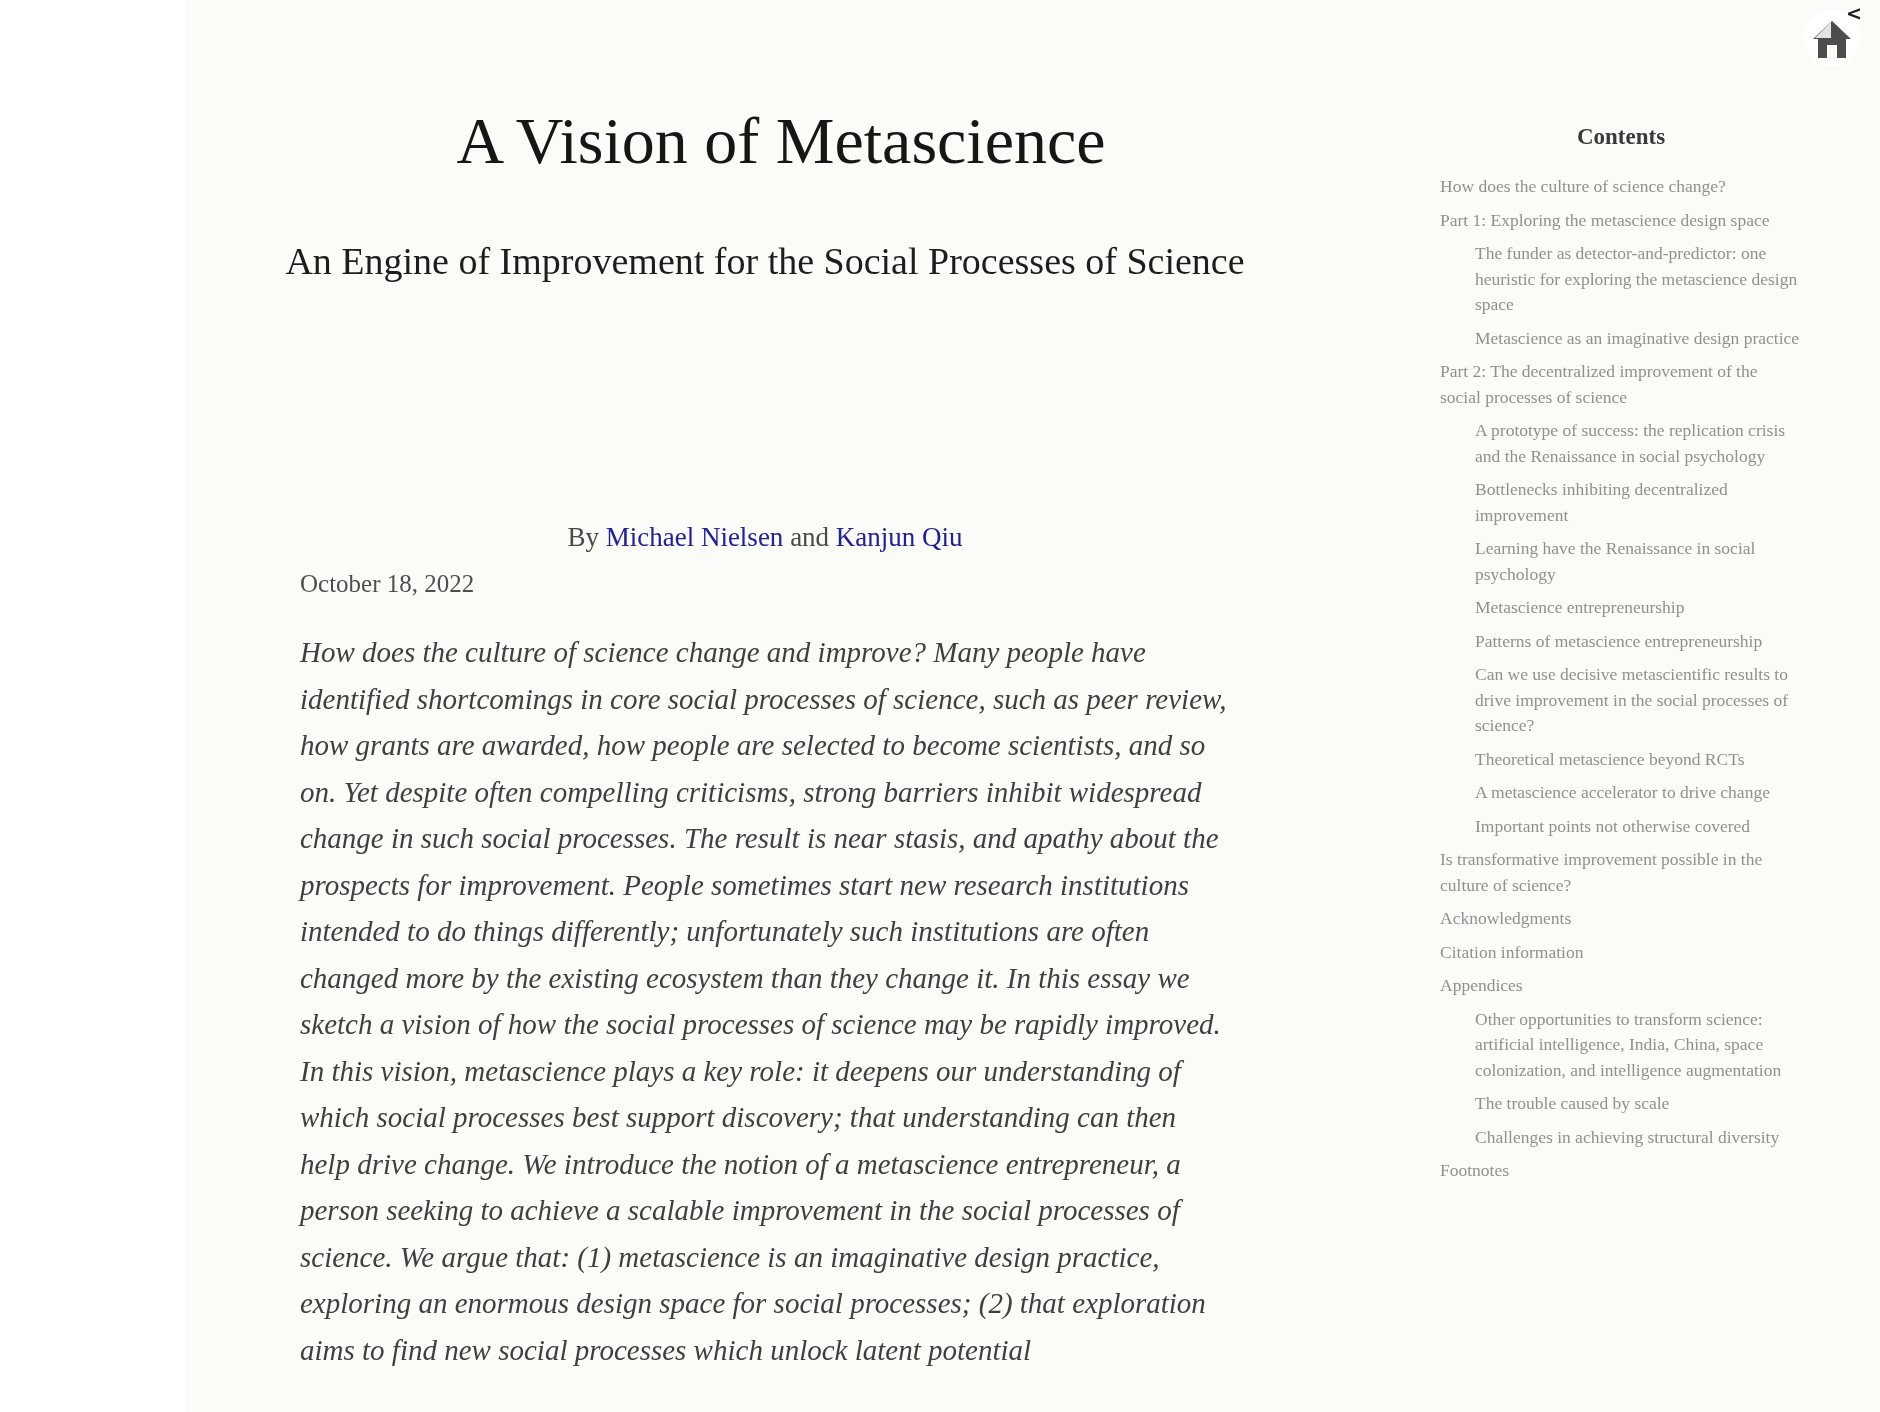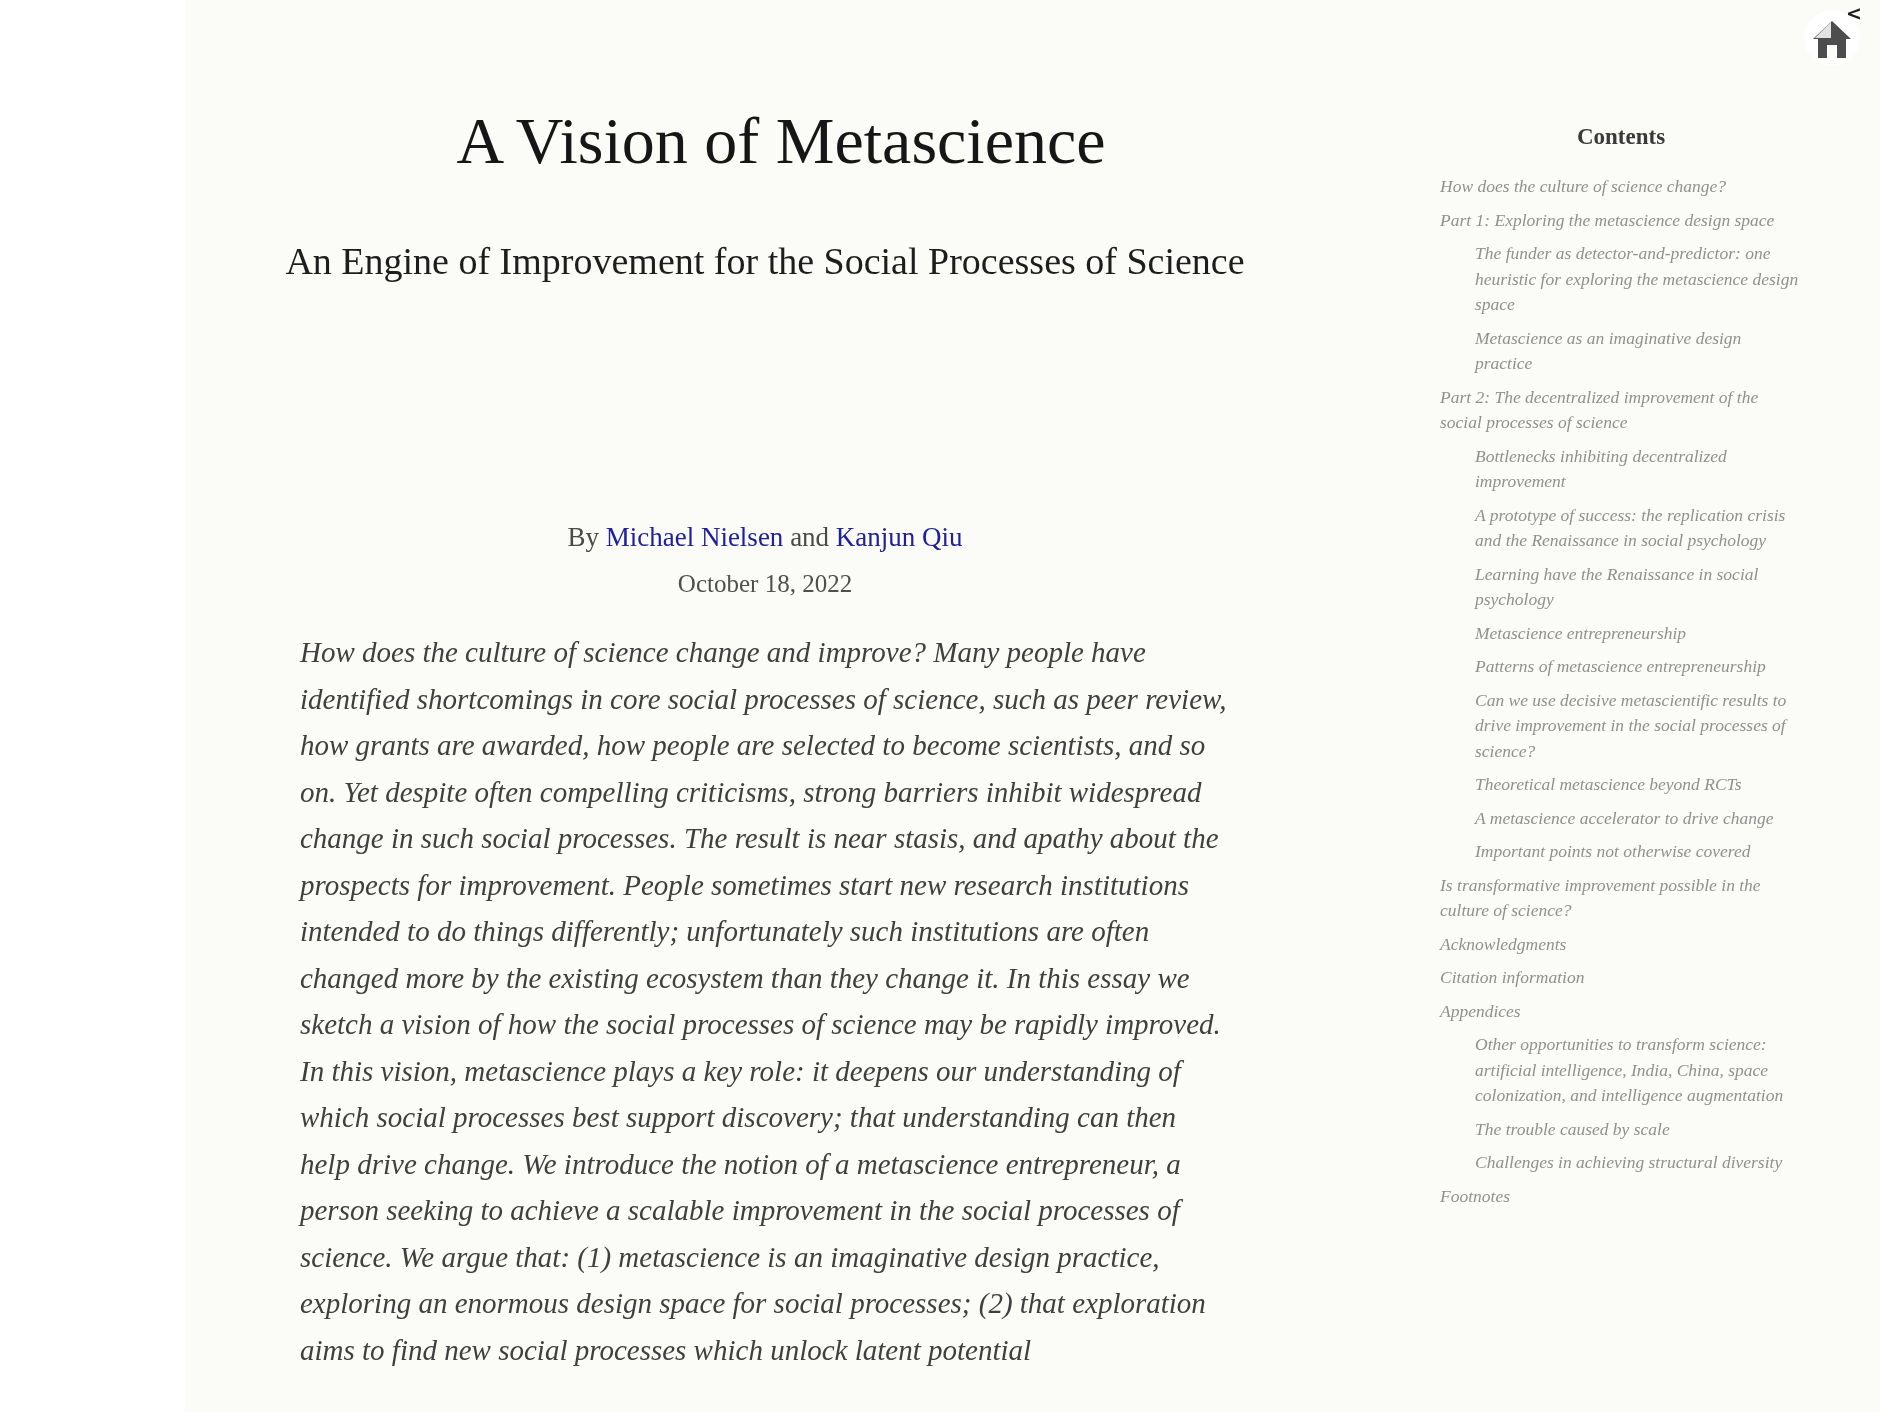--- a/index.html
+++ b/index.html
@@ -24,39 +24,39 @@
     font-size:38px;line-height:70px;font-weight:400;
     color:#1d1d1d;text-align:center;margin:0;
   }
   .byline{
     position:absolute;left:300px;top:522px;width:930px;
     font-size:27px;color:#4a4a4a;text-align:center;
   }
   .byline a{color:#20209a;text-decoration:none;}
   .pub-date{
     position:absolute;left:300px;top:570px;width:930px;
-    font-size:25px;color:#4f4f4f;text-align:center;
+    font-size:25px;color:#4f4f4f;
   }
   .abstract{
     position:absolute;left:300px;top:629px;width:930px;
     font-size:29px;line-height:46.5px;
     font-style:italic;color:#3f3f3f;text-align:left;
   }
   
   .toc{
     position:absolute;left:1440px;top:124px;width:362px;
   }
   .toc-heading{
     font-size:23px;font-weight:700;color:#3a3a3a;
     text-align:center;margin:0 0 24px 0;
   }
   .toc-list{margin:0;padding:0;}
   .toc-item{
     font-size:17.5px;line-height:25.5px;color:#909090;
-    margin:0 0 8px 0;cursor:pointer;font-style:italic;
+    margin:0 0 8px 0;cursor:pointer;
   }
   .toc-item.nested{margin-left:35px;}
   
   .home-button{
     position:absolute;left:1802px;top:6px;width:62px;height:58px;
     cursor:pointer;
   }
   .home-circle{
     position:absolute;left:2px;top:4px;width:56px;height:56px;
     border-radius:50%;background:#ffffff;
@@ -84,22 +84,22 @@
 <div class="abstract">How does the culture of science change and improve? Many people have identified shortcomings in core social processes of science, such as peer review, how grants are awarded, how people are selected to become scientists, and so on. Yet despite often compelling criticisms, strong barriers inhibit widespread change in such social processes. The result is near stasis, and apathy about the prospects for improvement. People sometimes start new research institutions intended to do things differently; unfortunately such institutions are often changed more by the existing ecosystem than they change it. In this essay we sketch a vision of how the social processes of science may be rapidly improved. In this vision, metascience plays a key role: it deepens our understanding of which social processes best support discovery; that understanding can then help drive change. We introduce the notion of a metascience entrepreneur, a person seeking to achieve a scalable improvement in the social processes of science. We argue that: (1) metascience is an imaginative design practice, exploring an enormous design space for social processes; (2) that exploration aims to find new social processes which unlock latent potential</div>
 
 <nav class="toc">
   <div class="toc-heading">Contents</div>
   <div class="toc-list" id="toc-list">
       <div class="toc-item">How does the culture of science change?</div>
       <div class="toc-item">Part 1: Exploring the metascience design space</div>
       <div class="toc-item nested">The funder as detector-and-predictor: one heuristic for exploring the metascience design space</div>
       <div class="toc-item nested">Metascience as an imaginative design practice</div>
       <div class="toc-item">Part 2: The decentralized improvement of the social processes of science</div>
+      <div class="toc-item nested">A prototype of success: the replication crisis and the Renaissance in social psychology</div>
       <div class="toc-item nested">Bottlenecks inhibiting decentralized improvement</div>
-      <div class="toc-item nested">A prototype of success: the replication crisis and the Renaissance in social psychology</div>
       <div class="toc-item nested">Learning have the Renaissance in social psychology</div>
       <div class="toc-item nested">Metascience entrepreneurship</div>
       <div class="toc-item nested">Patterns of metascience entrepreneurship</div>
       <div class="toc-item nested">Can we use decisive metascientific results to drive improvement in the social processes of science?</div>
       <div class="toc-item nested">Theoretical metascience beyond RCTs</div>
       <div class="toc-item nested">A metascience accelerator to drive change</div>
       <div class="toc-item nested">Important points not otherwise covered</div>
       <div class="toc-item">Is transformative improvement possible in the culture of science?</div>
       <div class="toc-item">Acknowledgments</div>
       <div class="toc-item">Citation information</div>

